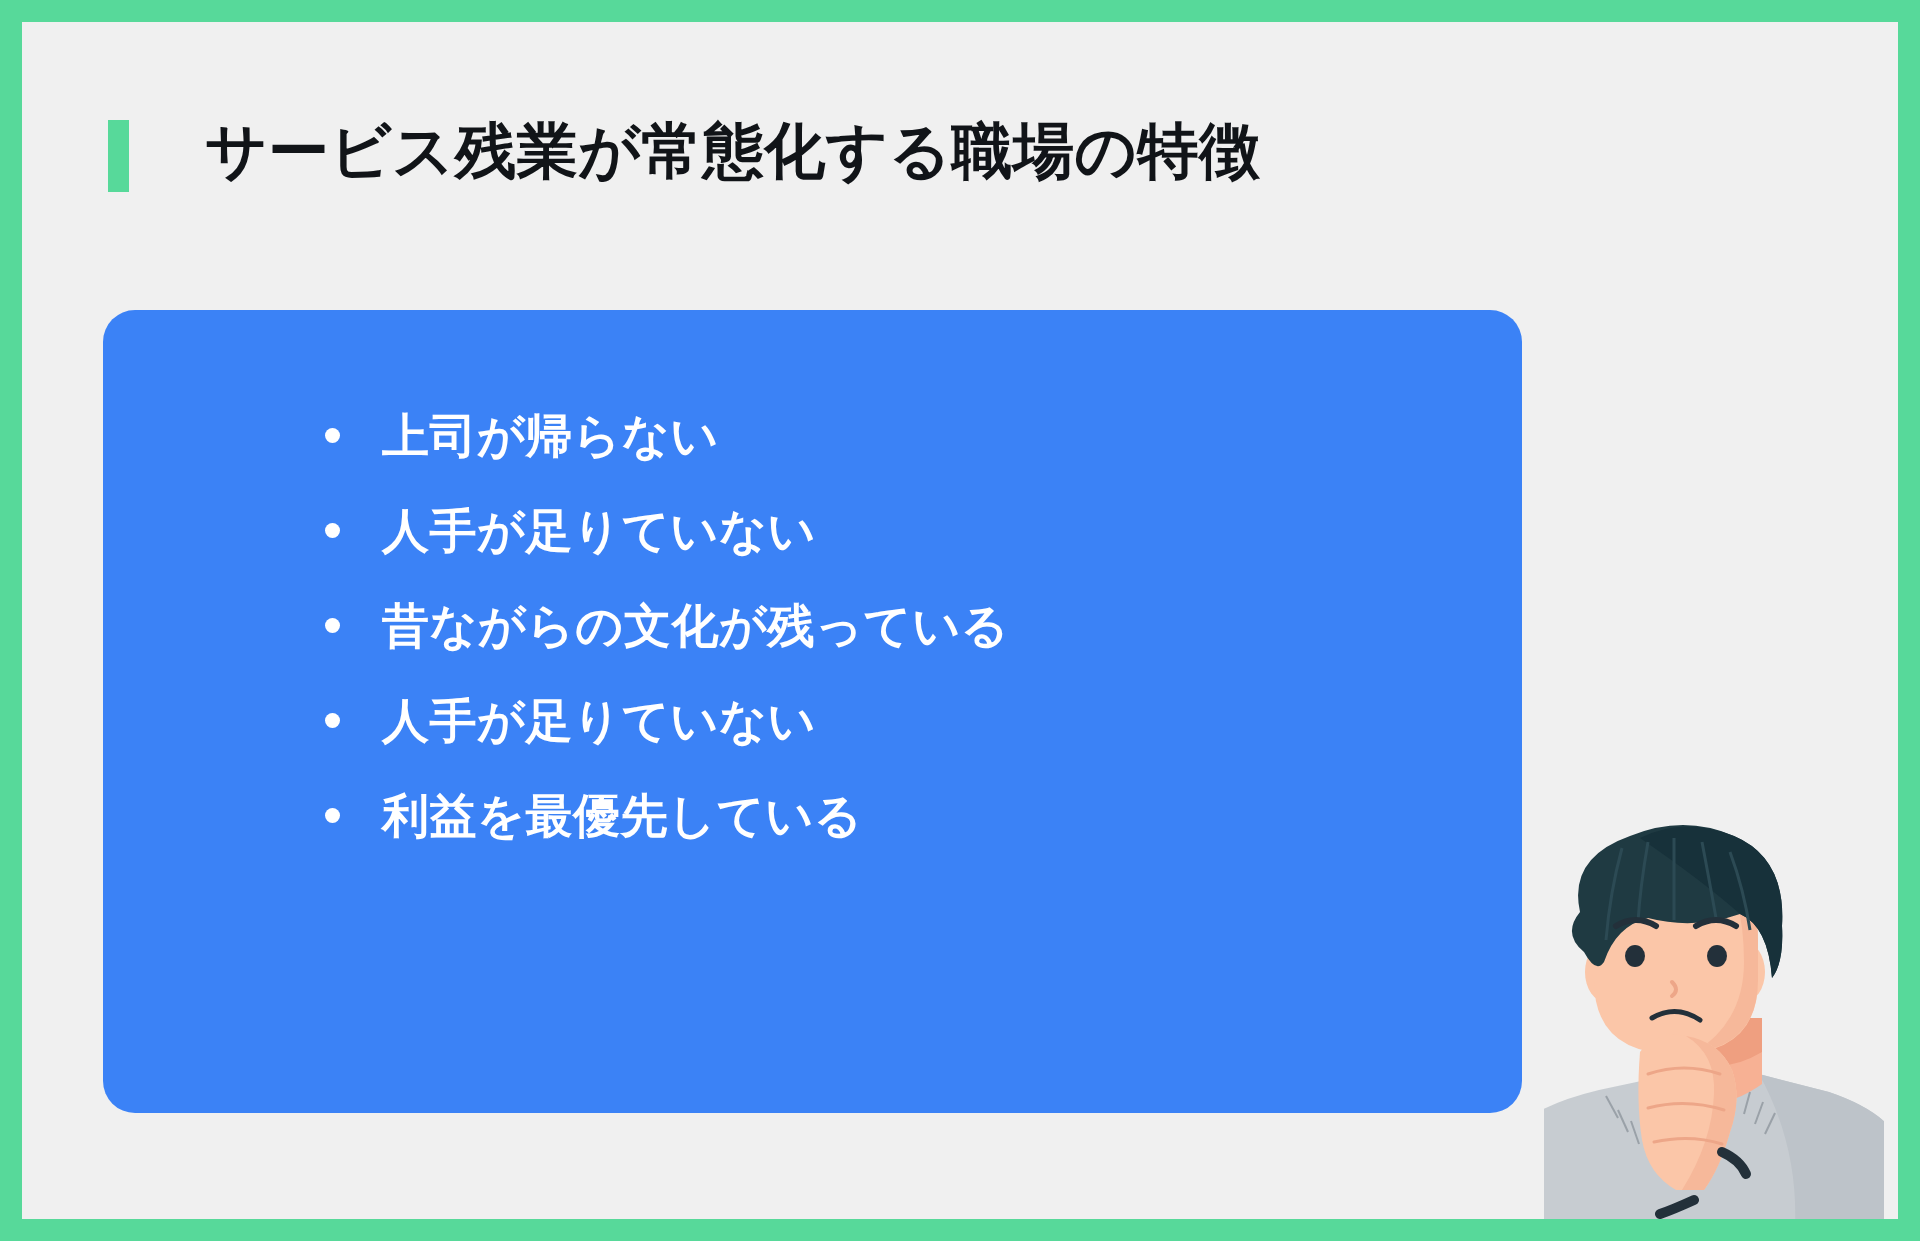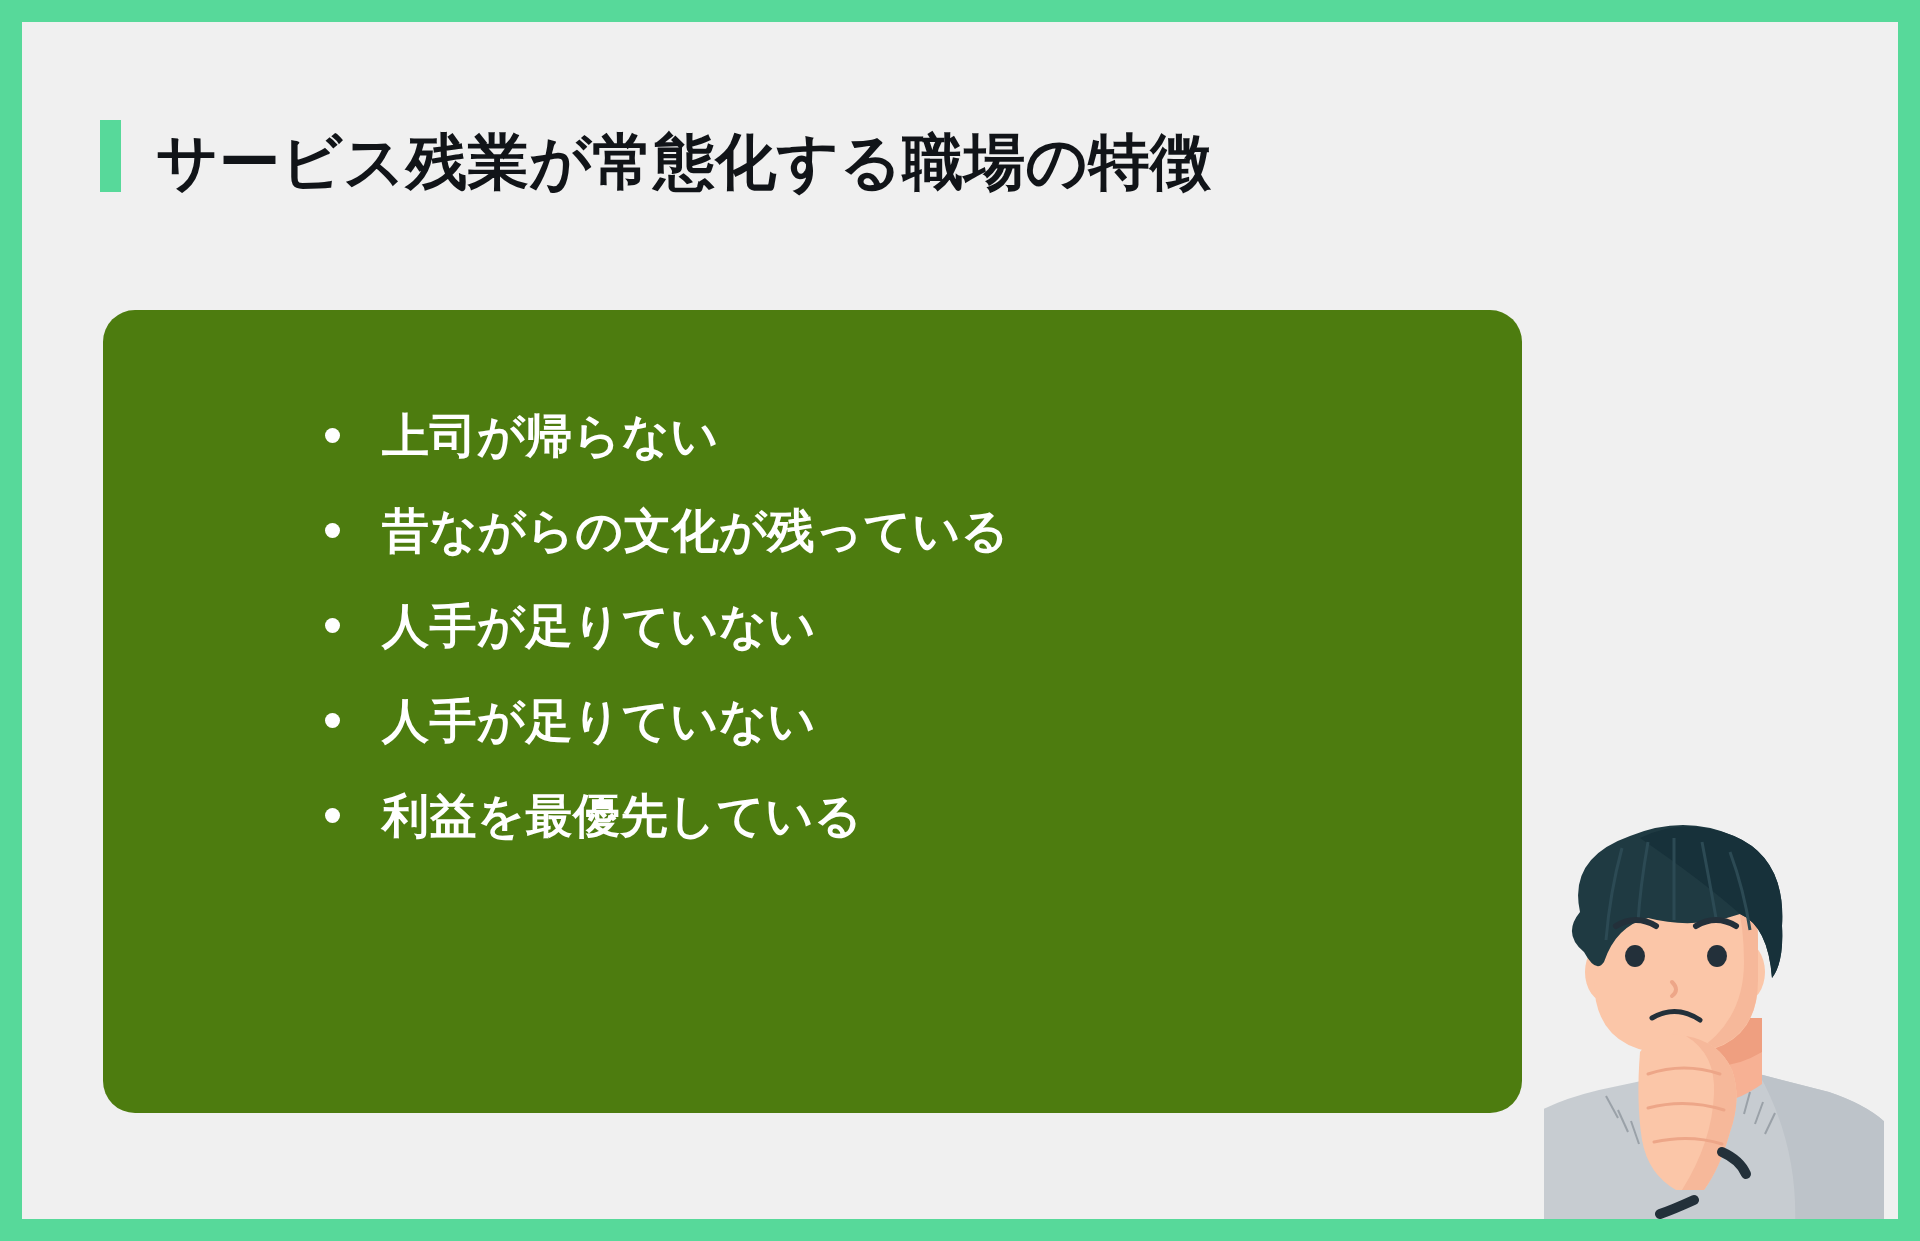--- a/index.html
+++ b/index.html
@@ -17,22 +17,22 @@
     position:absolute;
     left:22px; top:22px;
     width:1876px; height:1197px;
     background:#f0f0f0;
     overflow:hidden;
   }
 
   
   #title-row {
     position:absolute;
-    left:78px; top:98px;
-    display:flex; align-items:flex-end;
+    left:86px; top:98px;
+    display:flex; align-items:flex-start;gap:41px;
   }
   #title-accent {
     width:21px; height:72px;
     background:#57d99a;
     flex:0 0 auto;
   }
   #title-text {
     margin-left:35px;
     font-size:61px;
     font-weight:bold;
@@ -40,21 +40,21 @@
     letter-spacing:0.5px;
     line-height:1;
     white-space:nowrap;
   }
 
   
   #card {
     position:absolute;
     left:81px; top:288px;
     width:1419px; height:803px;
-    background:#4d7c0f;
+    background:#3b82f6;
     border-radius:32px;
   }
   #bullet-list {
     position:absolute;
     left:222px; top:78px;
     list-style:none;
   }
   .bullet-item {
     display:flex;
     align-items:center;
@@ -96,25 +96,25 @@
     </div>
 
     <div id="card">
       <ul id="bullet-list">
         <li class="bullet-item">
           <span class="bullet-dot"></span>
           <span class="bullet-label">上司が帰らない</span>
         </li>
         <li class="bullet-item">
           <span class="bullet-dot"></span>
-          <span class="bullet-label">昔ながらの文化が残っている</span>
+          <span class="bullet-label">人手が足りていない</span>
         </li>
         <li class="bullet-item">
           <span class="bullet-dot"></span>
-          <span class="bullet-label">人手が足りていない</span>
+          <span class="bullet-label">昔ながらの文化が残っている</span>
         </li>
         <li class="bullet-item">
           <span class="bullet-dot"></span>
           <span class="bullet-label">人手が足りていない</span>
         </li>
         <li class="bullet-item">
           <span class="bullet-dot"></span>
           <span class="bullet-label">利益を最優先している</span>
         </li>
       </ul>

